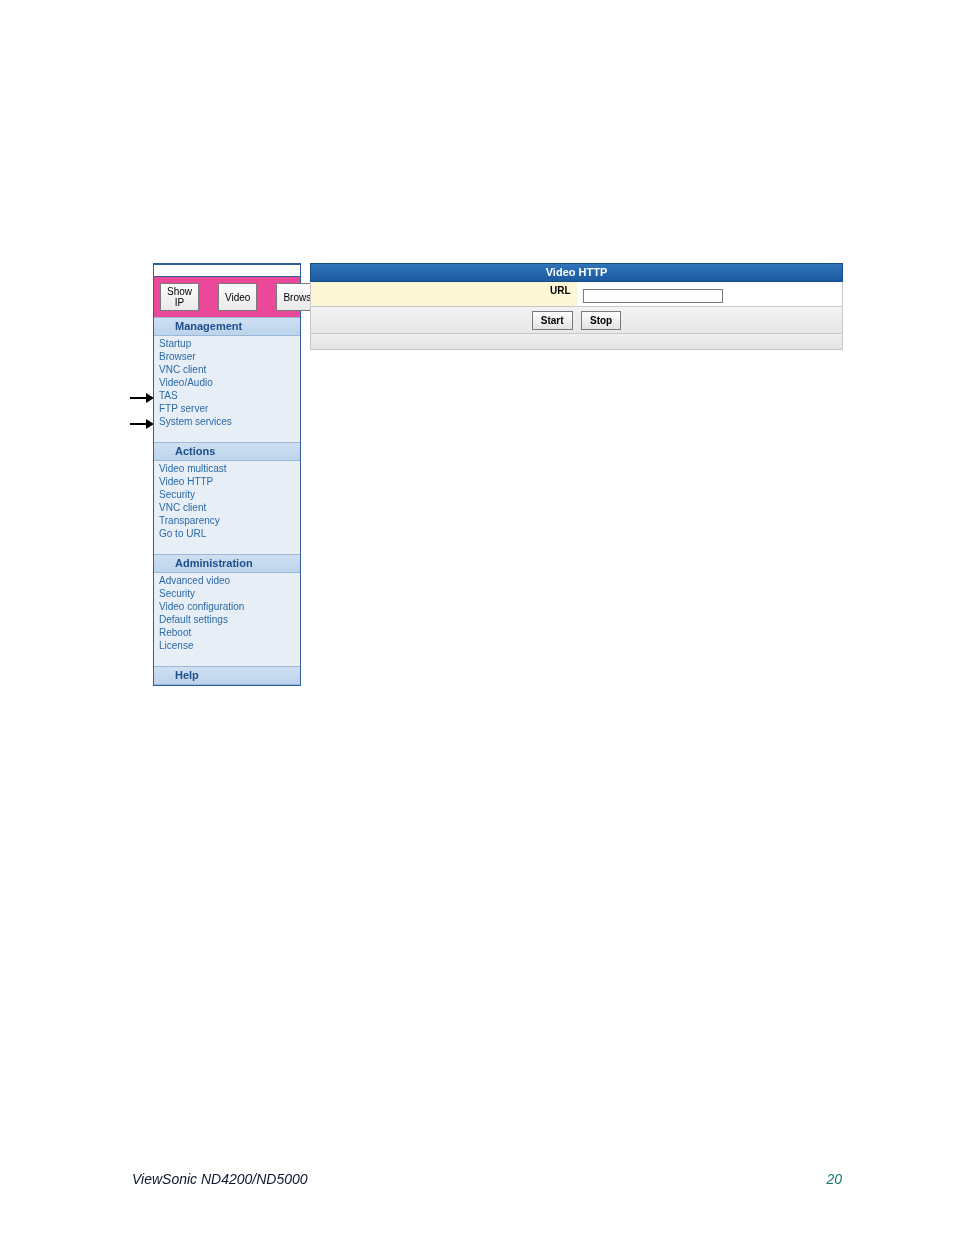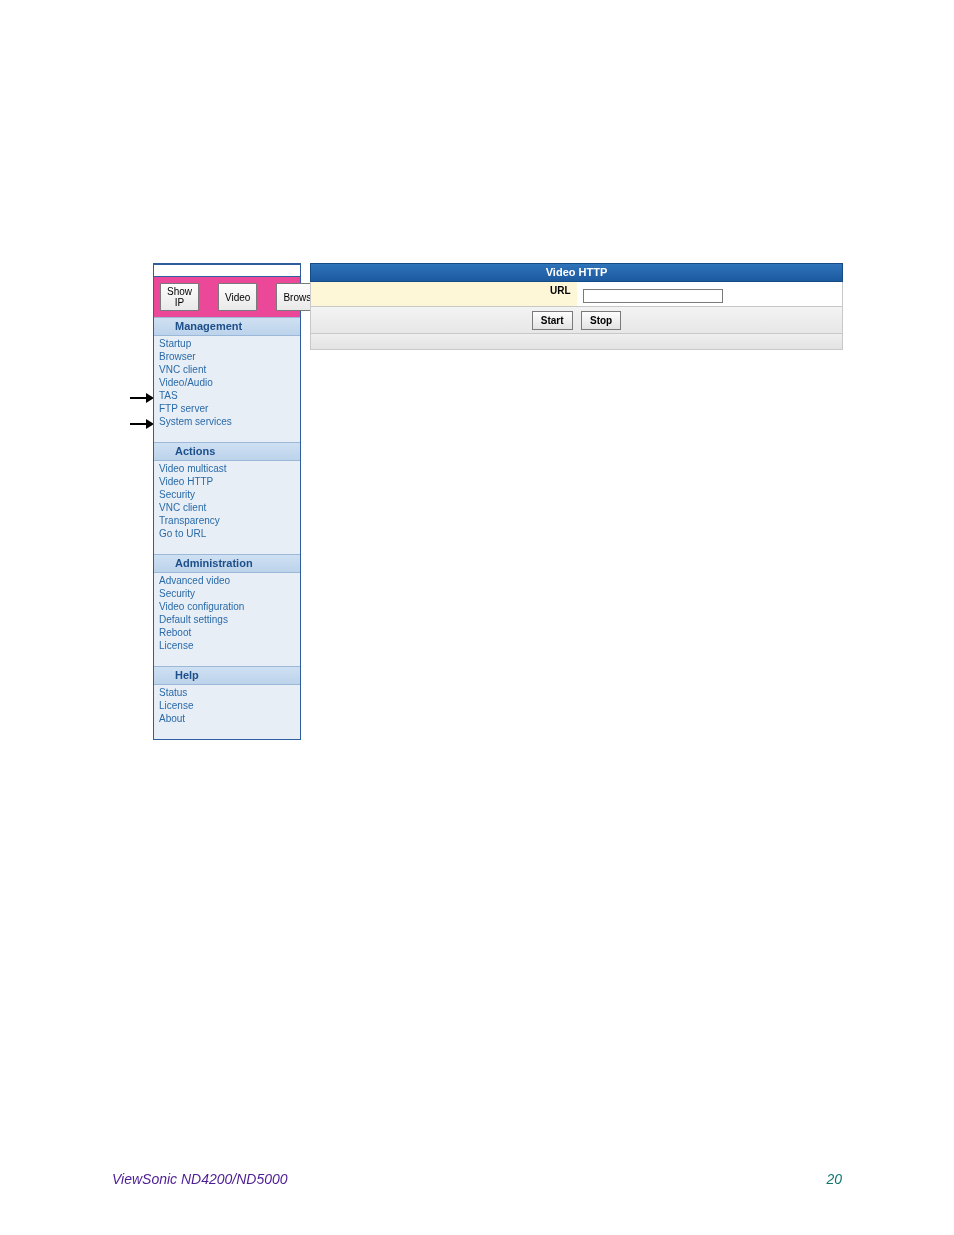--- a/index.html
+++ b/index.html
@@ -59,21 +59,21 @@
     width: 100%; height: 16px; border: 1px solid #c8c8c8; border-top: none;
     background: linear-gradient(#efefef,#e3e3e3);
   }
 
   
   .arrow { position: absolute; width: 24px; height: 12px; }
   .arrow svg { width: 24px; height: 12px; display: block; }
 
   
   .footer { position: absolute; left: 112px; right: 112px; bottom: 48px; display: flex; justify-content: space-between; }
-  .footer-left { font: italic 14px Arial; color: #4c1d95; }
+  .footer-left { font: italic 14px Arial; color: #0f172a; margin-left: 20px; }
   .footer-right { font: italic 14px Arial; color: #0f766e; }
 </style>
 </head>
 <body>
 
 <div class="page">
 
   <div class="arrow" style="left:130px; top:392px;">
     <svg viewBox="0 0 24 12">
         <line x1="0" y1="6" x2="16" y2="6" stroke="#000" stroke-width="2"></line>
@@ -124,25 +124,20 @@
         <div class="section-body">
           <a class="navlink">Advanced video</a>
           <a class="navlink">Security</a>
           <a class="navlink">Video configuration</a>
           <a class="navlink">Default settings</a>
           <a class="navlink">Reboot</a>
           <a class="navlink">License</a>
         </div>
 
         <div class="section-hdr">Help</div>
-        <div class="section-body">
-          <a class="navlink">Status</a>
-          <a class="navlink">License</a>
-          <a class="navlink">About</a>
-        </div>
       </div>
 
       <div class="main">
         <div class="panel-hdr">Video HTTP</div>
 
         <div class="panel-row">
           <div class="lbl">URL</div>
           <div class="val">
             <input class="url-input" type="text" value="" style="">
           </div>

